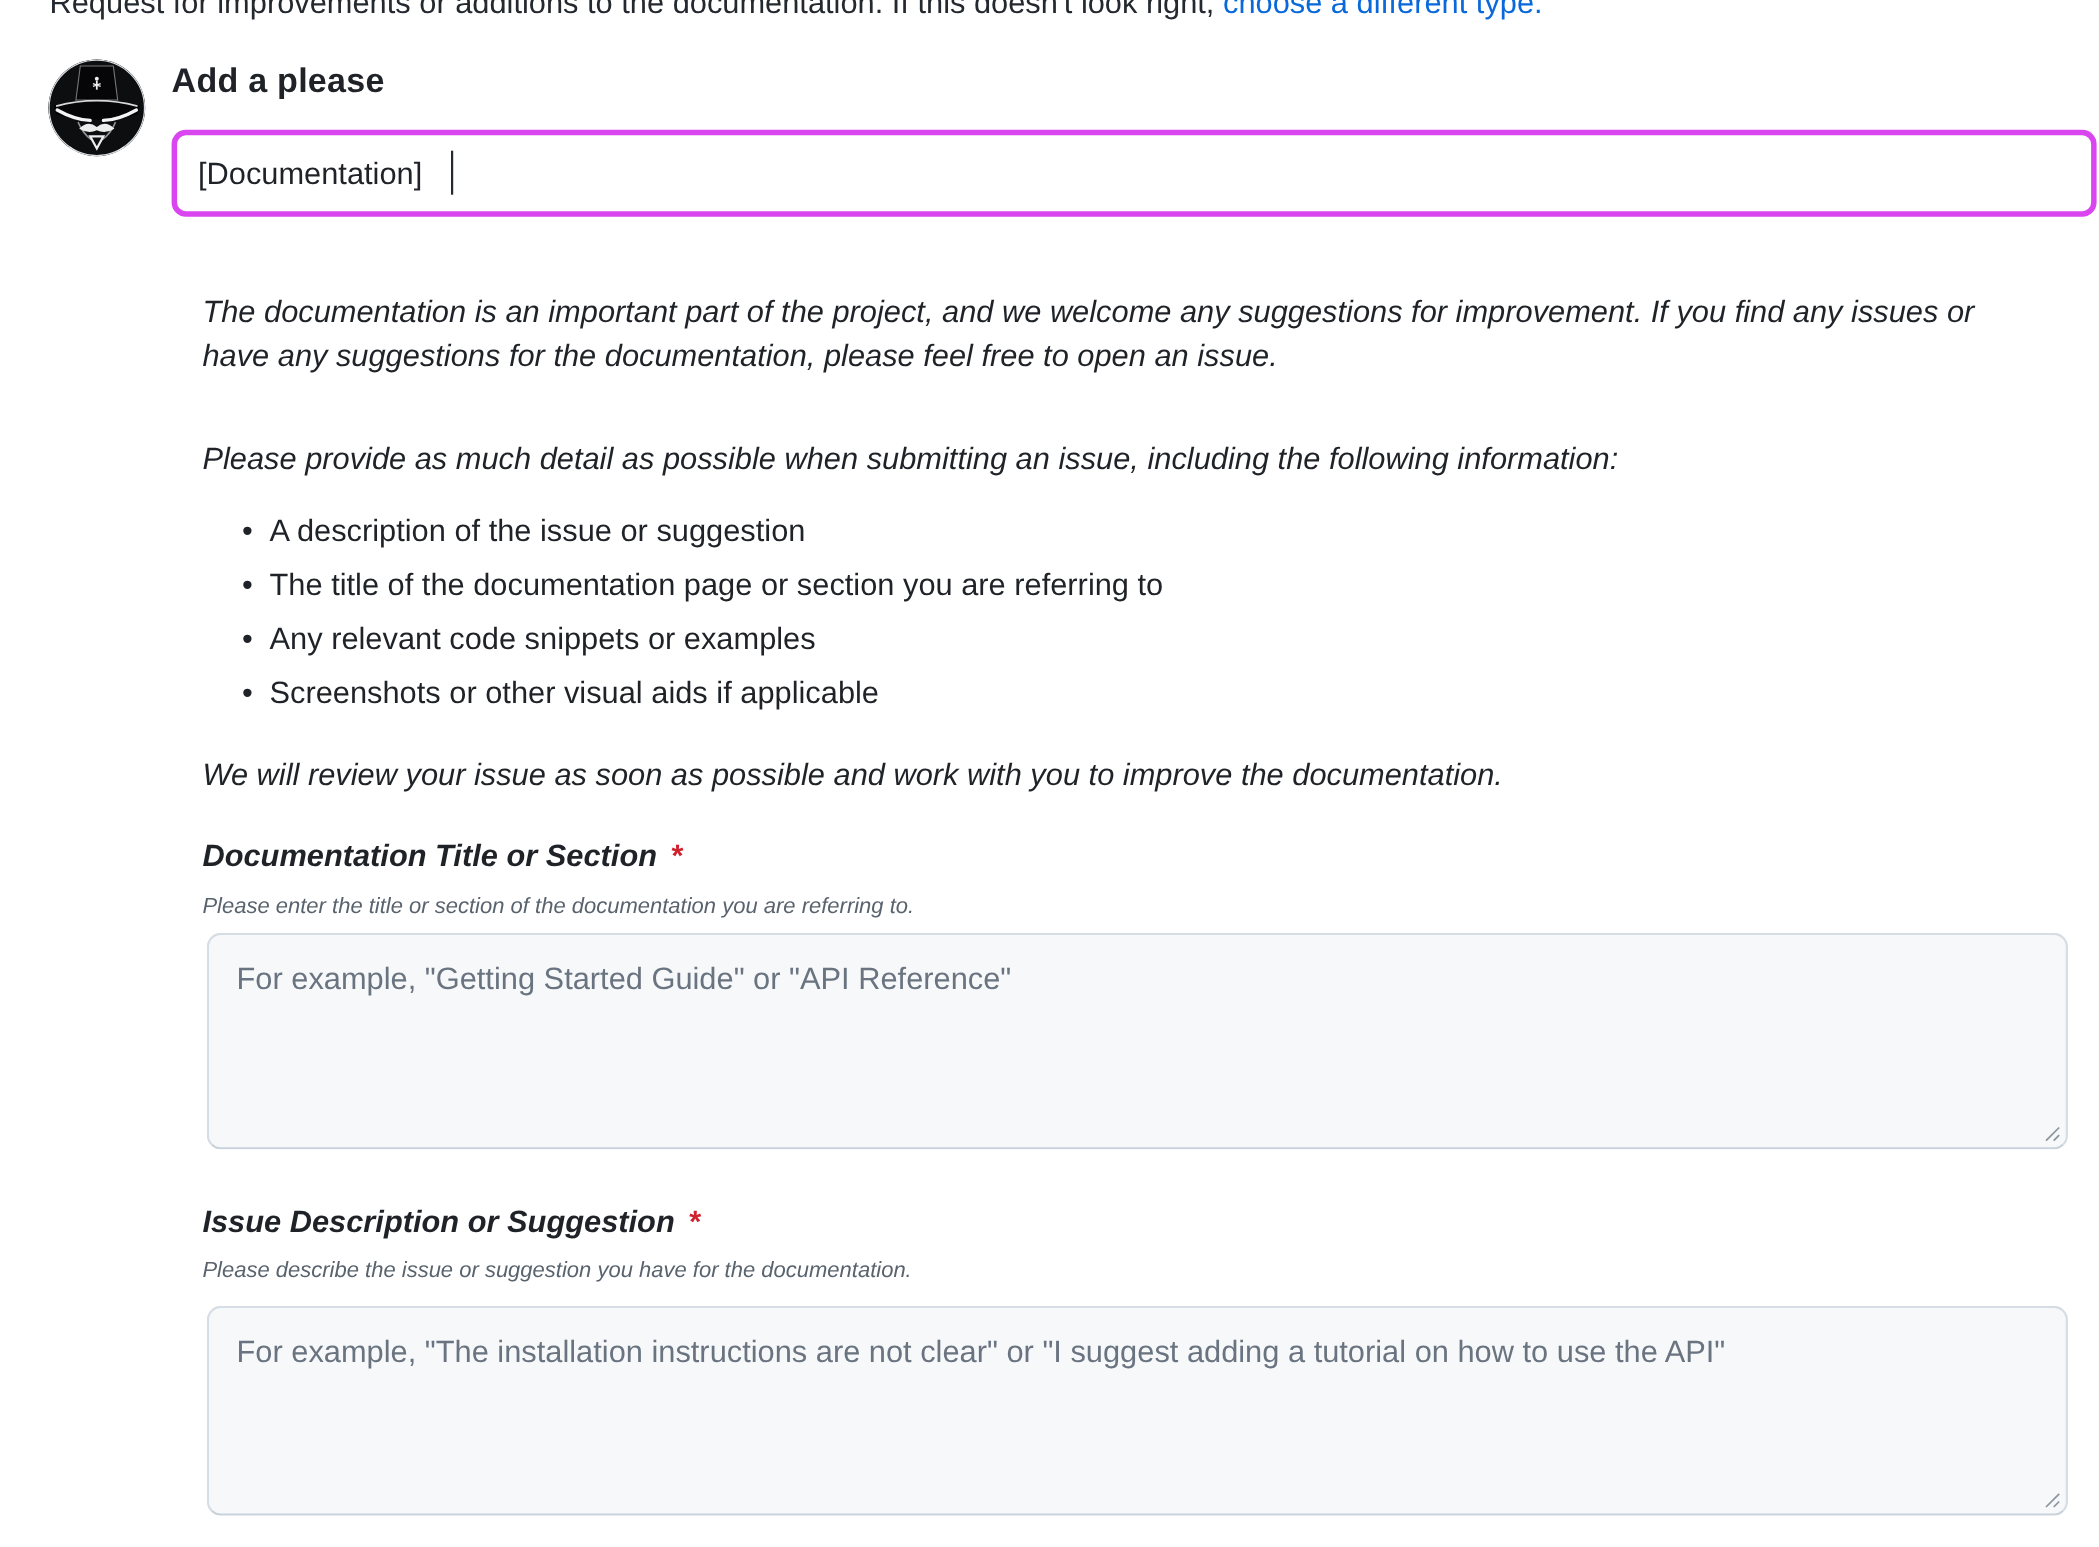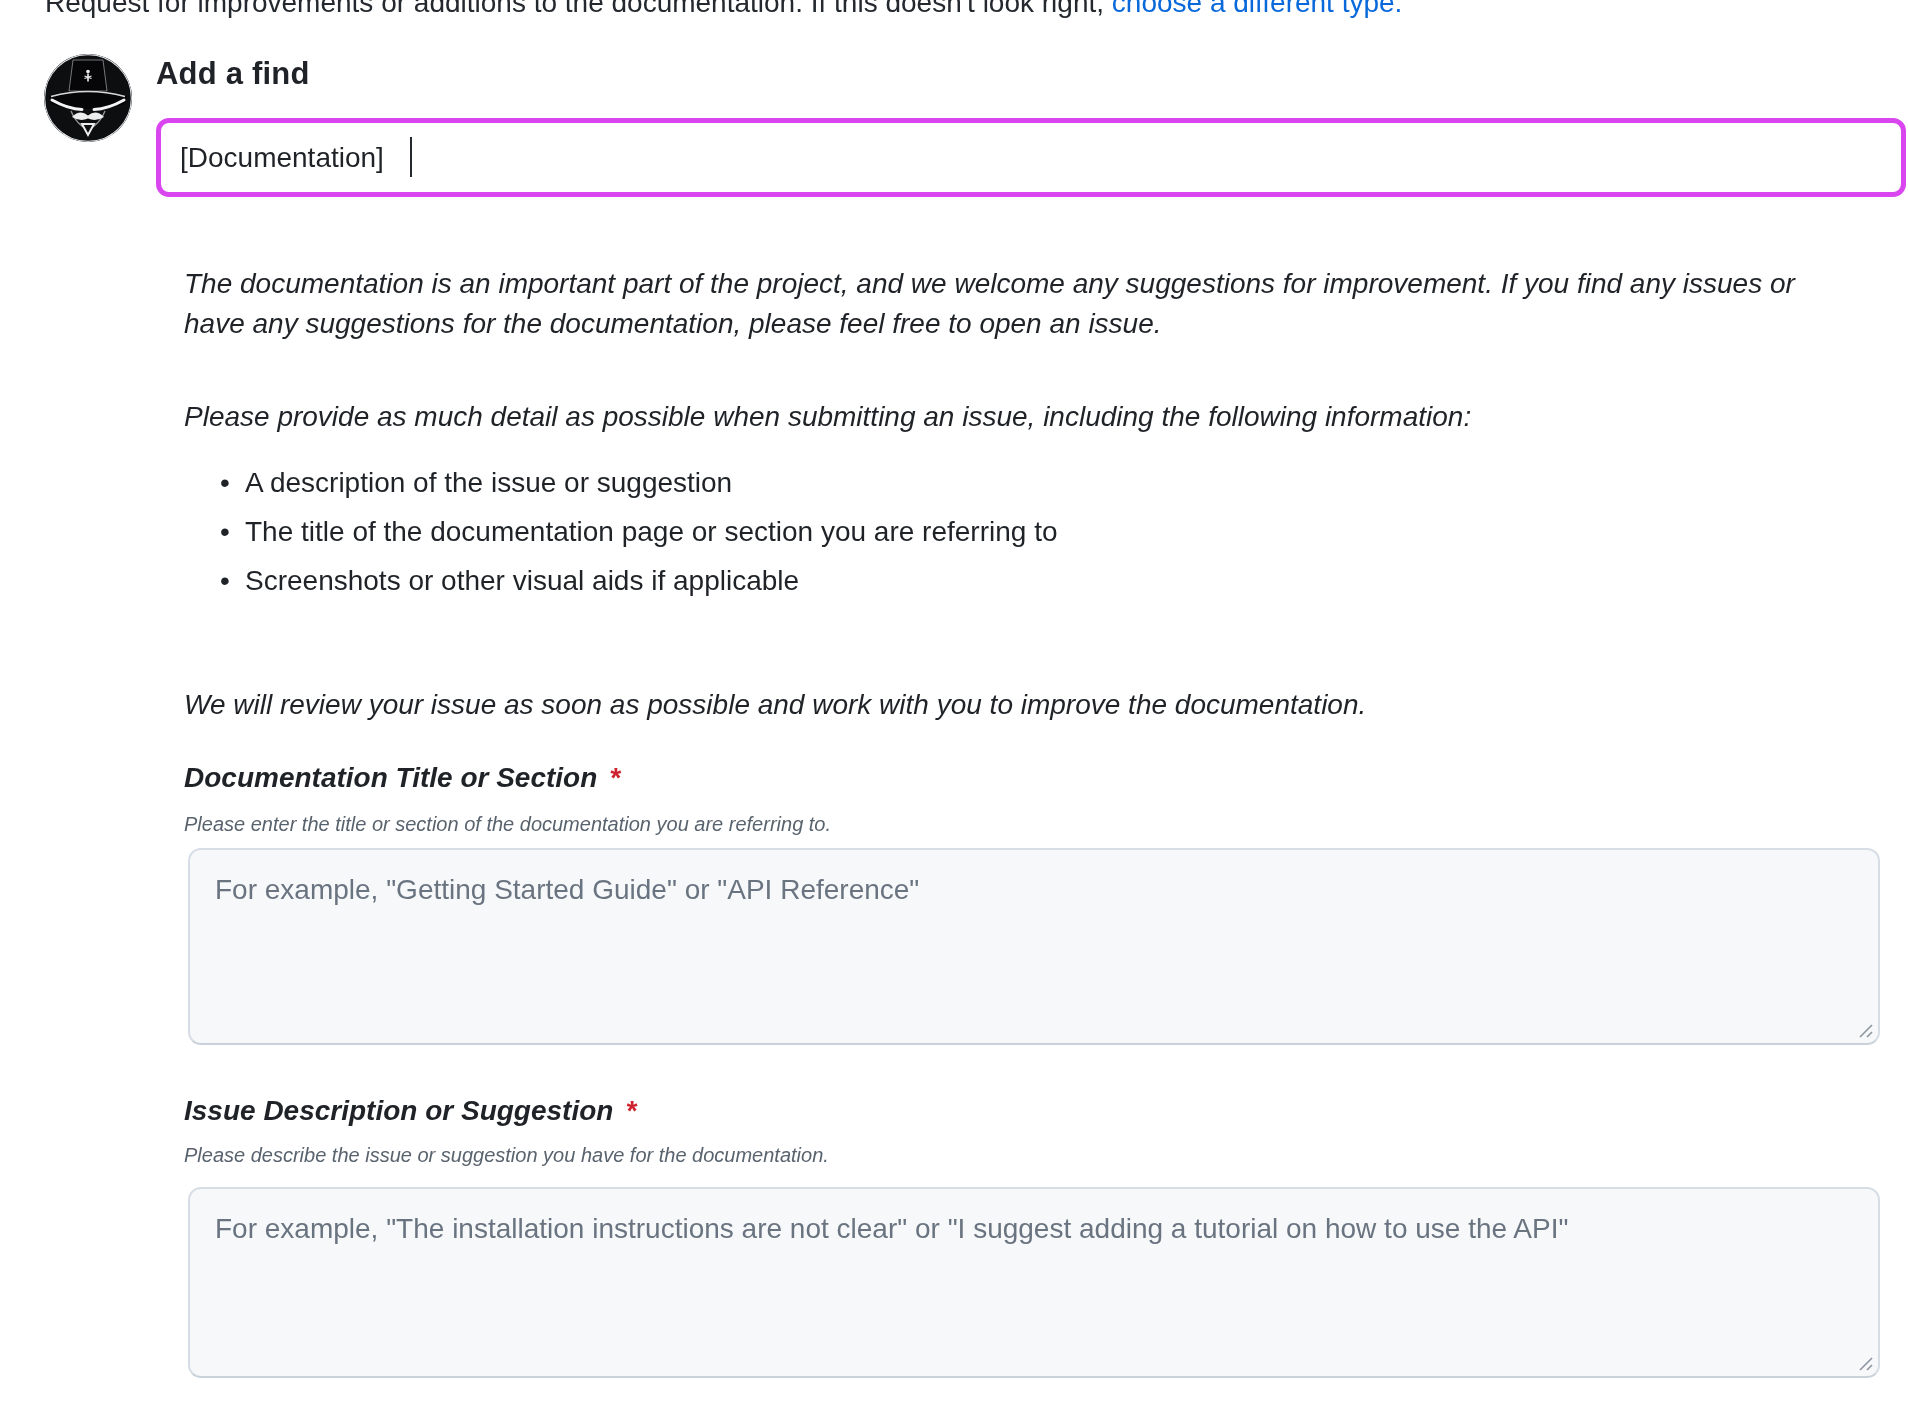--- a/index.html
+++ b/index.html
@@ -111,35 +111,36 @@
 
     <path d="M28,63 Q36,55 44,61.5 Q52,55 60,63 Q52,68 44,64.5 Q36,68 28,63 Z" fill="#ededee"></path>
 
     <path d="M38,70 L50,70 L44,81 Z" fill="none" stroke="#ededee" stroke-width="2"></path>
 
     <path d="M19,80 L27,86" stroke="rgba(255,255,255,0.7)" stroke-width="2.4"></path>
     <path d="M69,80 L61,86" stroke="rgba(255,255,255,0.7)" stroke-width="2.4"></path>
   </svg>
 </div>
 
-<div class="add-title">Add a find</div>
+<div class="add-title">Add a please</div>
 
 <div class="title-input-wrap">
   <input class="title-input" type="text" value="[Documentation] " style="">
   <div class="caret"></div>
 </div>
 
 <div class="line" style="top:264px">The documentation is an important part of the project, and we welcome any suggestions for improvement. If you find any issues or</div>
 <div class="line" style="top:304px">have any suggestions for the documentation, please feel free to open an issue.</div>
 
 <div class="line" style="top:397px">Please provide as much detail as possible when submitting an issue, including the following information:</div>
 
 <ul class="bullets">
   <li>A description of the issue or suggestion</li>
   <li>The title of the documentation page or section you are referring to</li>
+  <li>Any relevant code snippets or examples</li>
   <li>Screenshots or other visual aids if applicable</li>
 </ul>
 
 <div class="line" style="top:685px">We will review your issue as soon as possible and work with you to improve the documentation.</div>
 
 <div class="line field-label" style="top:758px">
   <span>Documentation Title or Section</span><span class="req">*</span>
 </div>
 <div class="line caption" style="top:806px">Please enter the title or section of the documentation you are referring to.</div>
 <div class="ta-wrap ta1">

